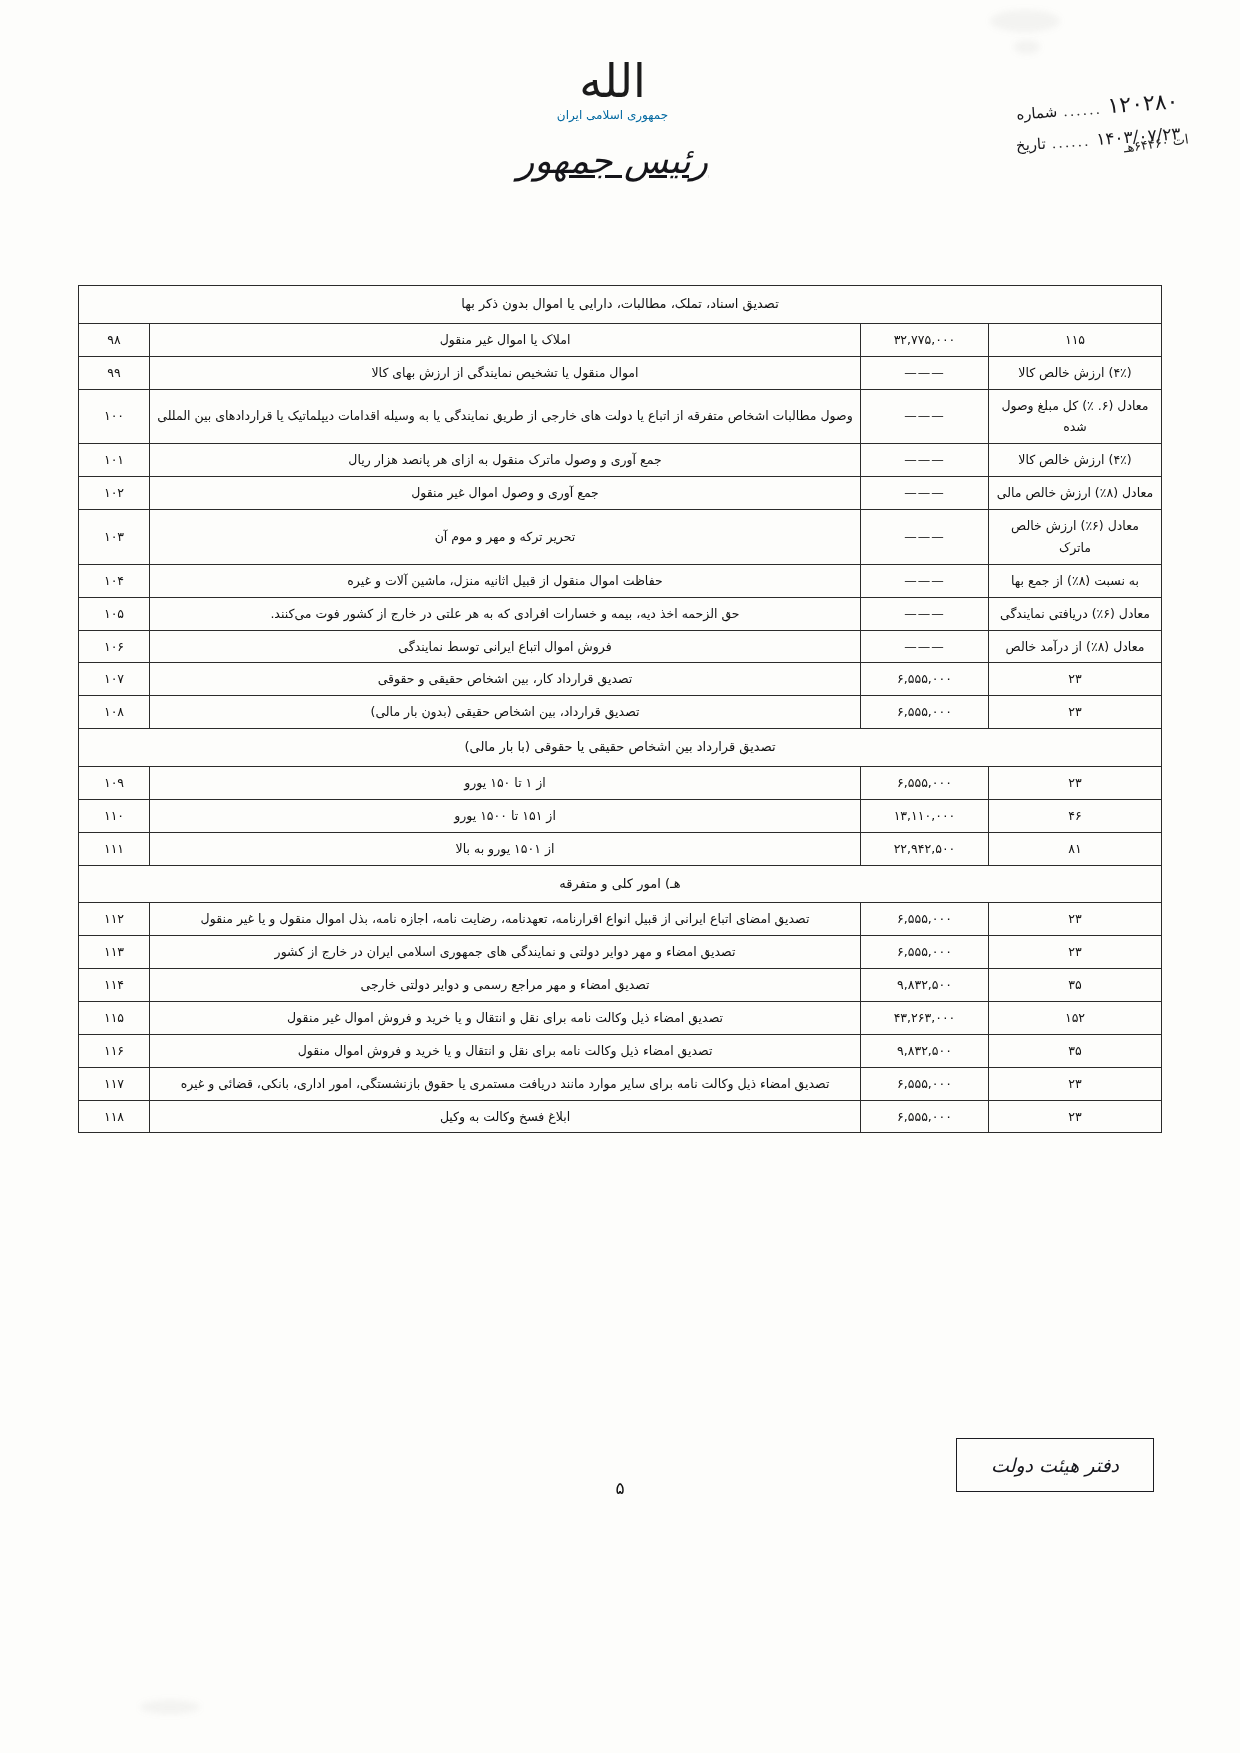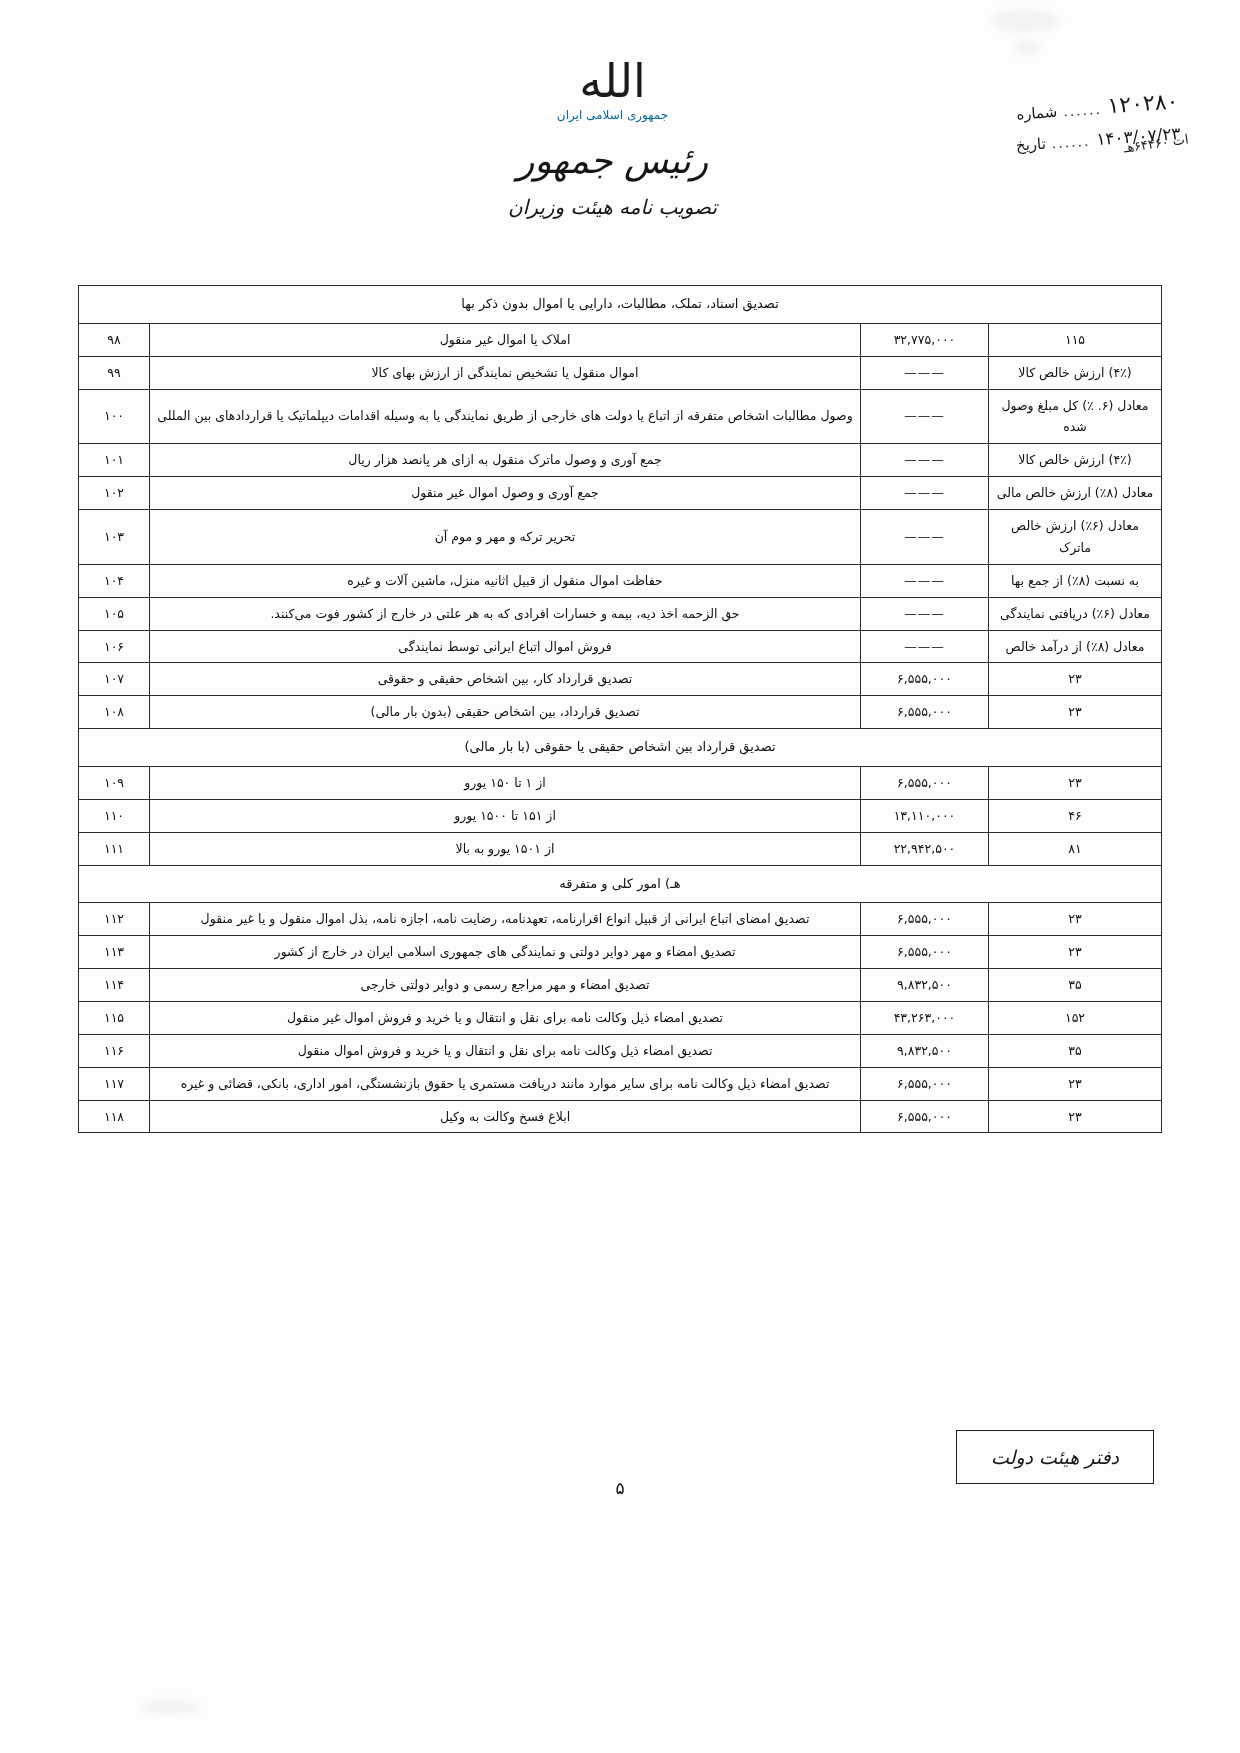--- a/index.html
+++ b/index.html
@@ -55,20 +55,21 @@
     color: #0369a1;
     font-family: "DejaVu Sans", sans-serif;
   }
   .title-main {
     margin-top: 18px;
     font-size: 36px;
     color: #15151a;
     font-family: "DejaVu Serif", serif;
     font-style: italic;
     letter-spacing: 2px;
+    text-decoration: underline;
   }
   .title-sub {
     margin-top: 14px;
     font-size: 20px;
     color: #15151a;
     font-family: "DejaVu Serif", serif;
     font-style: italic;
     letter-spacing: 1px;
   }
   
@@ -137,21 +138,21 @@
   
   .footer {
     position: absolute;
     top: 1430px;
     right: 0;
     left: 0;
   }
   .office-stamp {
     position: absolute;
     right: 86px;
-    top: 0;
+    top: 8px;
     width: 196px;
     height: 52px;
     border: 1.5px solid #1c1c22;
     display: flex;
     align-items: center;
     justify-content: center;
     font-family: "DejaVu Serif", serif;
     font-style: italic;
     font-size: 19px;
     color: #16161c;
@@ -190,21 +191,20 @@
         <span class="stamp-dots">......</span>
         <span class="stamp-label">تاریخ</span>
       </div>
       <div class="stamp-side">ات ۶۴۴۶۰هـ</div>
     </div>
 
     <div class="emblem-block">
       <div class="emblem">الله</div>
       <div class="emblem-sub">جمهوری اسلامی ایران</div>
       <div class="title-main">رئیس جمهور</div>
-      <div class="title-sub">تصویب نامه هیئت وزیران</div>
     </div>
   </div>
 
   <div class="table-wrap">
     <table class="fees">
       <tbody>
           <tr class="section">
             <td colspan="4" class="c-desc">تصدیق اسناد، تملک، مطالبات، دارایی یا اموال بدون ذکر بها</td>
           </tr>
           <tr>

